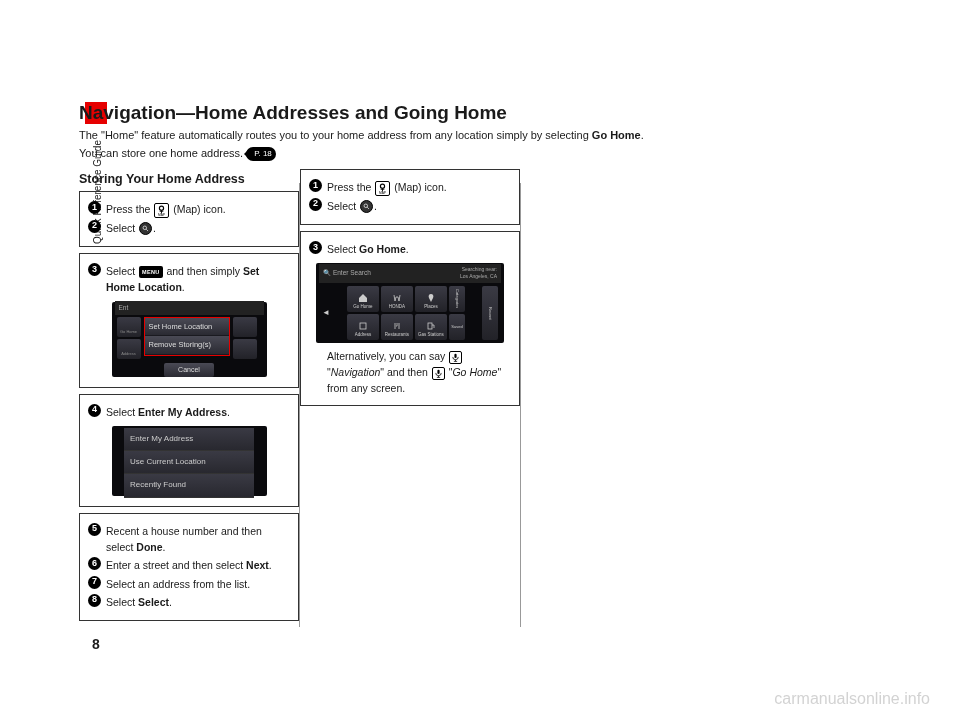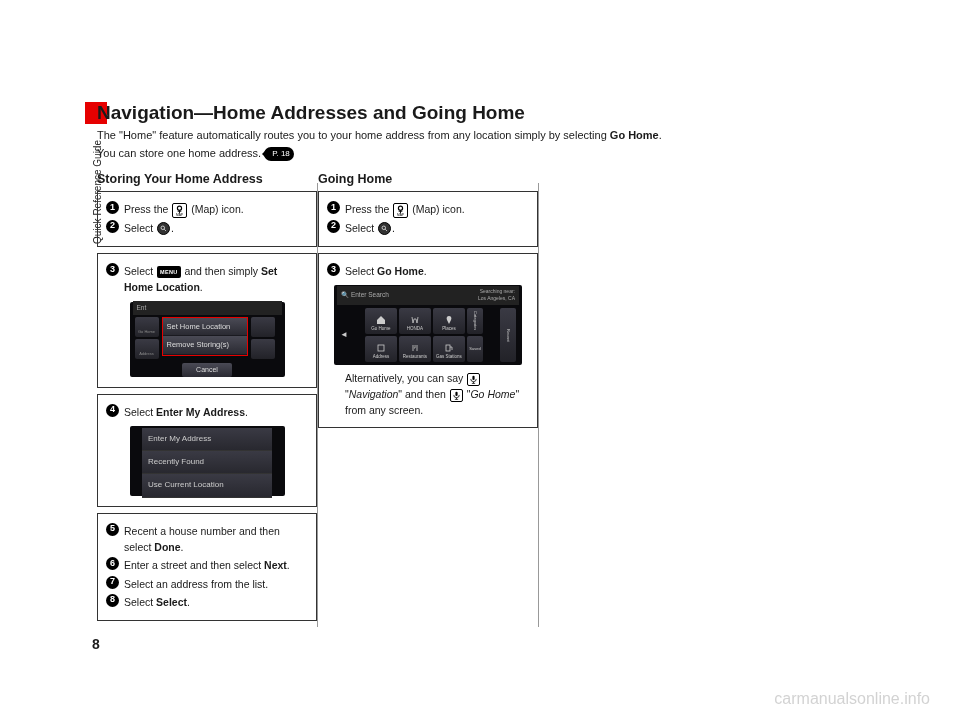--- a/index.html
+++ b/index.html
@@ -7,21 +7,21 @@
     margin: 0;
     width: 960px;
     height: 722px;
     font-family: Arial, Helvetica, sans-serif;
     color: #1a1a1a;
     position: relative;
     background: #fff;
   }
   .page {
     position: absolute;
-    left: 97px;
+    left: 79px;
     top: 80px;
     width: 800px;
   }
   .red-tab {
     position: absolute;
     left: 85px;
     top: 102px;
     width: 22px;
     height: 22px;
     background: #e60000;
@@ -323,22 +323,22 @@
       </div>
 
       <div class="box">
         <div class="step">
           <span class="step-num">4</span>
           <span>Select </span><span class="bold">Enter My Address</span><span>.</span>
         </div>
         <div class="screenshot ss-b">
           <div class="menu-list">
             <div class="menu-list-item">Enter My Address</div>
+            <div class="menu-list-item">Use Current Location</div>
             <div class="menu-list-item">Recently Found</div>
-            <div class="menu-list-item">Use Current Location</div>
           </div>
         </div>
       </div>
 
       <div class="box">
         <div class="step">
           <span class="step-num">5</span>
           <span>Recent a house number and then select </span><span class="bold">Done</span><span>.</span>
         </div>
         <div class="step">
@@ -352,21 +352,20 @@
         <div class="step">
           <span class="step-num">8</span>
           <span>Select </span><span class="bold">Select</span><span>.</span>
         </div>
       </div>
     </div>
 
     <div class="col-divider"></div>
 
     <div class="col">
-      <h2>Going Home</h2>
 
       <div class="box">
         <div class="step">
           <span class="step-num">1</span>
           <span>Press the </span><span class="inline-icon icon-map">
               <svg viewBox="0 0 10 10">
                 <circle cx="5" cy="3.2" r="1.6" fill="none" stroke="#000" stroke-width="0.9"></circle>
                 <path d="M5 4.8 L5 7.2 M3.6 5.6 L6.4 5.6" stroke="#000" stroke-width="0.7"></path>
                 <text x="5" y="9.6" font-size="2.5" text-anchor="middle" fill="#000">MAP</text>
               </svg>

